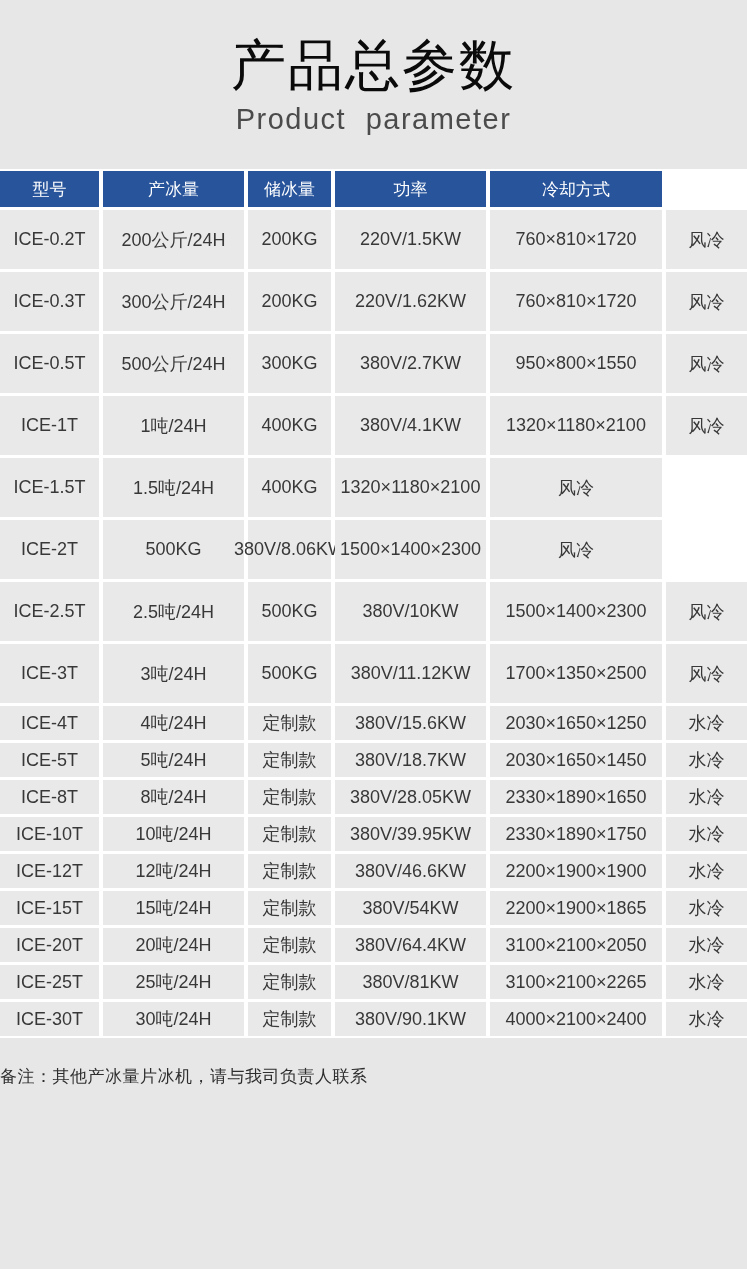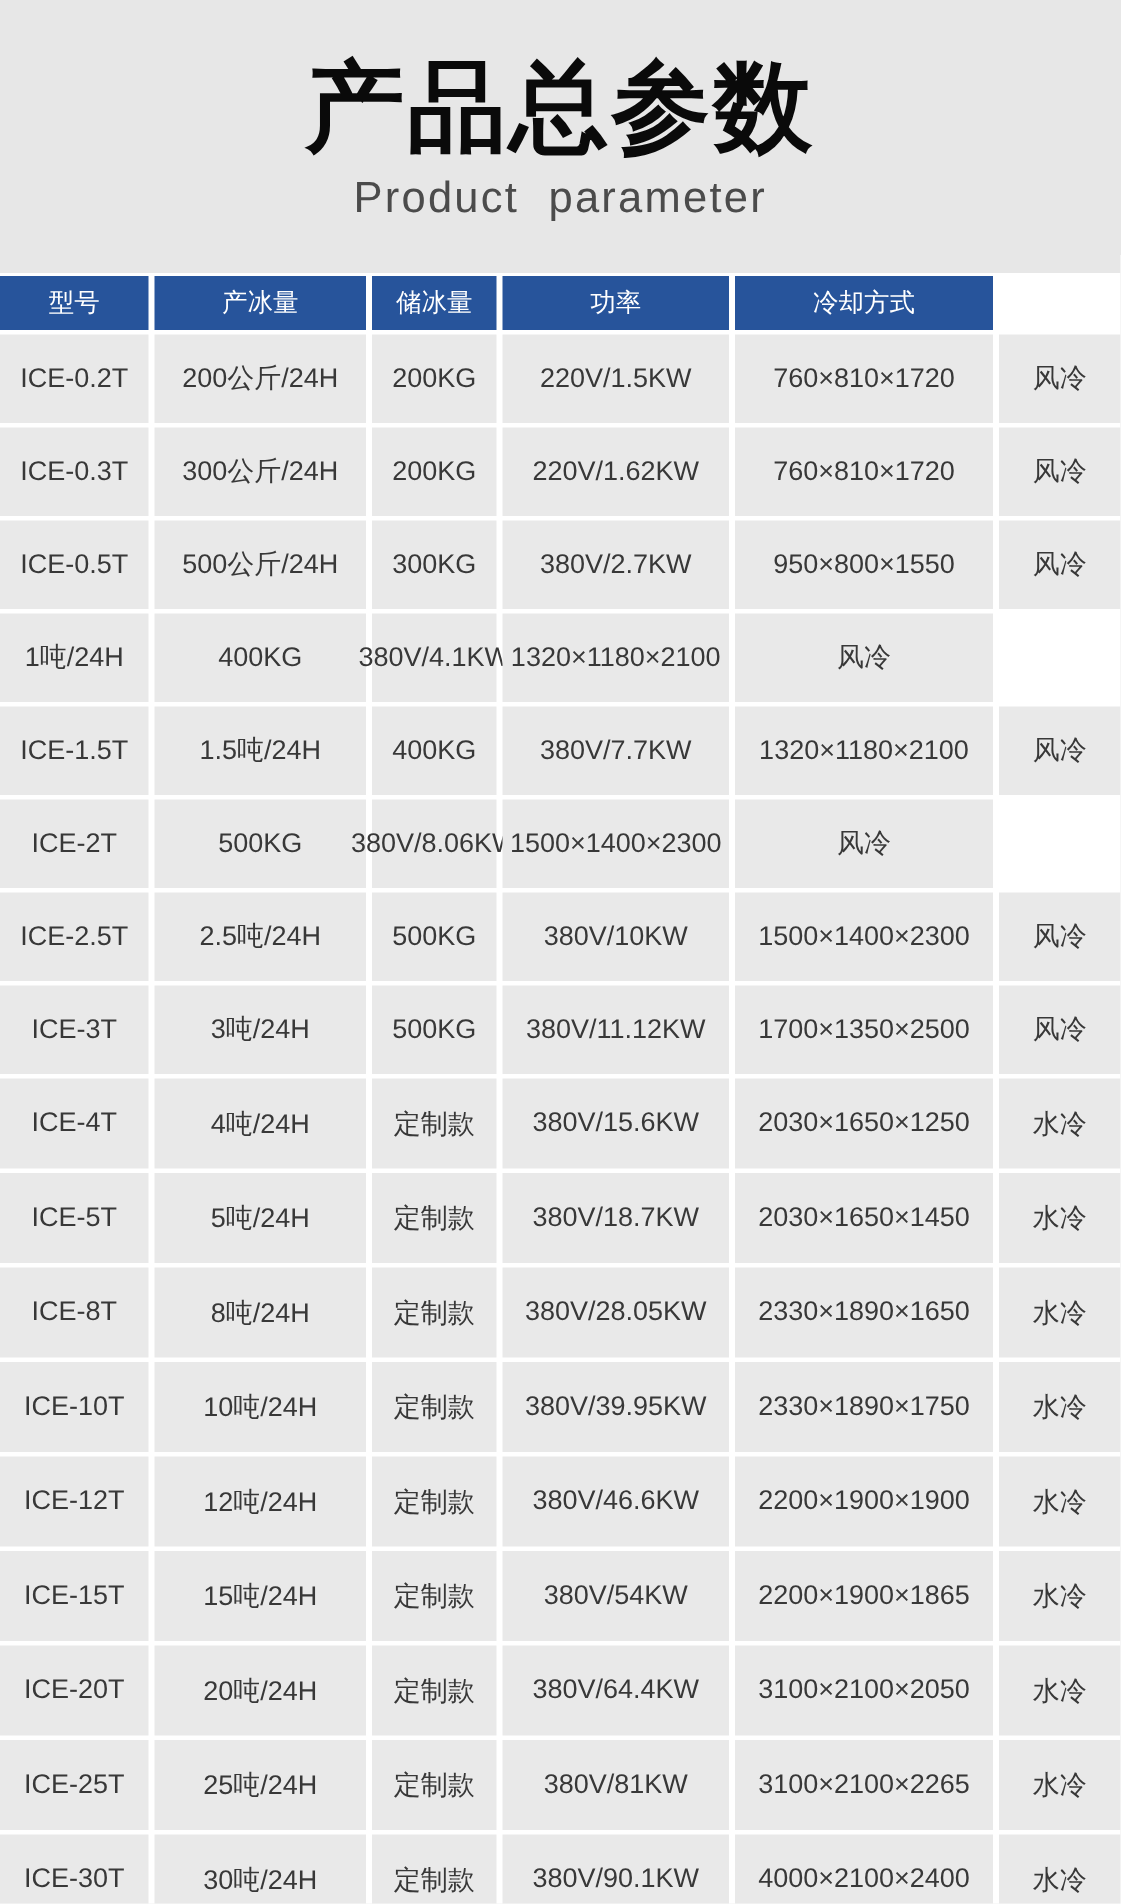--- a/index.html
+++ b/index.html
@@ -12,23 +12,23 @@
     background: #e7e7e7;
     font-family: "Liberation Sans", "DejaVu Sans", sans-serif;
     overflow: hidden;
   }
   .header-block {
     padding-top: 34px;
     text-align: center;
   }
   .page-title {
     margin: 0;
-    font-size: 66px;
+    font-size: 55px;
     line-height: 1.15;
-    font-weight: 700;
+    font-weight: 400;
     color: #0a0a0a;
     letter-spacing: 2px;
   }
   .page-subtitle {
     margin: 6px 0 0 0;
     font-size: 29px;
     color: #4b4b4b;
     letter-spacing: 1.5px;
     word-spacing: 10px;
   }
@@ -58,21 +58,21 @@
   .trow.head {
     height: 36px;
   }
   .trow.head .cell {
     background: #27549b;
     color: #ffffff;
     font-size: 17px;
     font-weight: 400;
   }
   .trow.tall { height: 59px; }
-  .trow.short { height: 60px; }
+  .trow.short { height: 34px; }
   .cell.c4 { letter-spacing: 0px; }
   .note {
     margin-top: 27px;
     text-align: left;
     font-size: 17px;
     color: #2e2e2e;
     letter-spacing: 0.5px;
   }
 </style>
 </head>
@@ -107,30 +107,30 @@
         <div class="cell c4">760×810×1720</div>
         <div class="cell c5">风冷</div>
       </div><div class="trow tall">
         <div class="cell c0">ICE-0.5T</div>
         <div class="cell c1">500公斤/24H</div>
         <div class="cell c2">300KG</div>
         <div class="cell c3">380V/2.7KW</div>
         <div class="cell c4">950×800×1550</div>
         <div class="cell c5">风冷</div>
       </div><div class="trow tall">
+        <div class="cell c0">ICE-1T</div>
         <div class="cell c1">1吨/24H</div>
         <div class="cell c2">400KG</div>
         <div class="cell c3">380V/4.1KW</div>
         <div class="cell c4">1320×1180×2100</div>
         <div class="cell c5">风冷</div>
       </div><div class="trow tall">
         <div class="cell c0">ICE-1.5T</div>
         <div class="cell c1">1.5吨/24H</div>
         <div class="cell c2">400KG</div>
-        <div class="cell c3">380V/7.7KW</div>
         <div class="cell c4">1320×1180×2100</div>
         <div class="cell c5">风冷</div>
       </div><div class="trow tall">
         <div class="cell c0">ICE-2T</div>
         <div class="cell c2">500KG</div>
         <div class="cell c3">380V/8.06KW</div>
         <div class="cell c4">1500×1400×2300</div>
         <div class="cell c5">风冷</div>
       </div><div class="trow tall">
         <div class="cell c0">ICE-2.5T</div>

